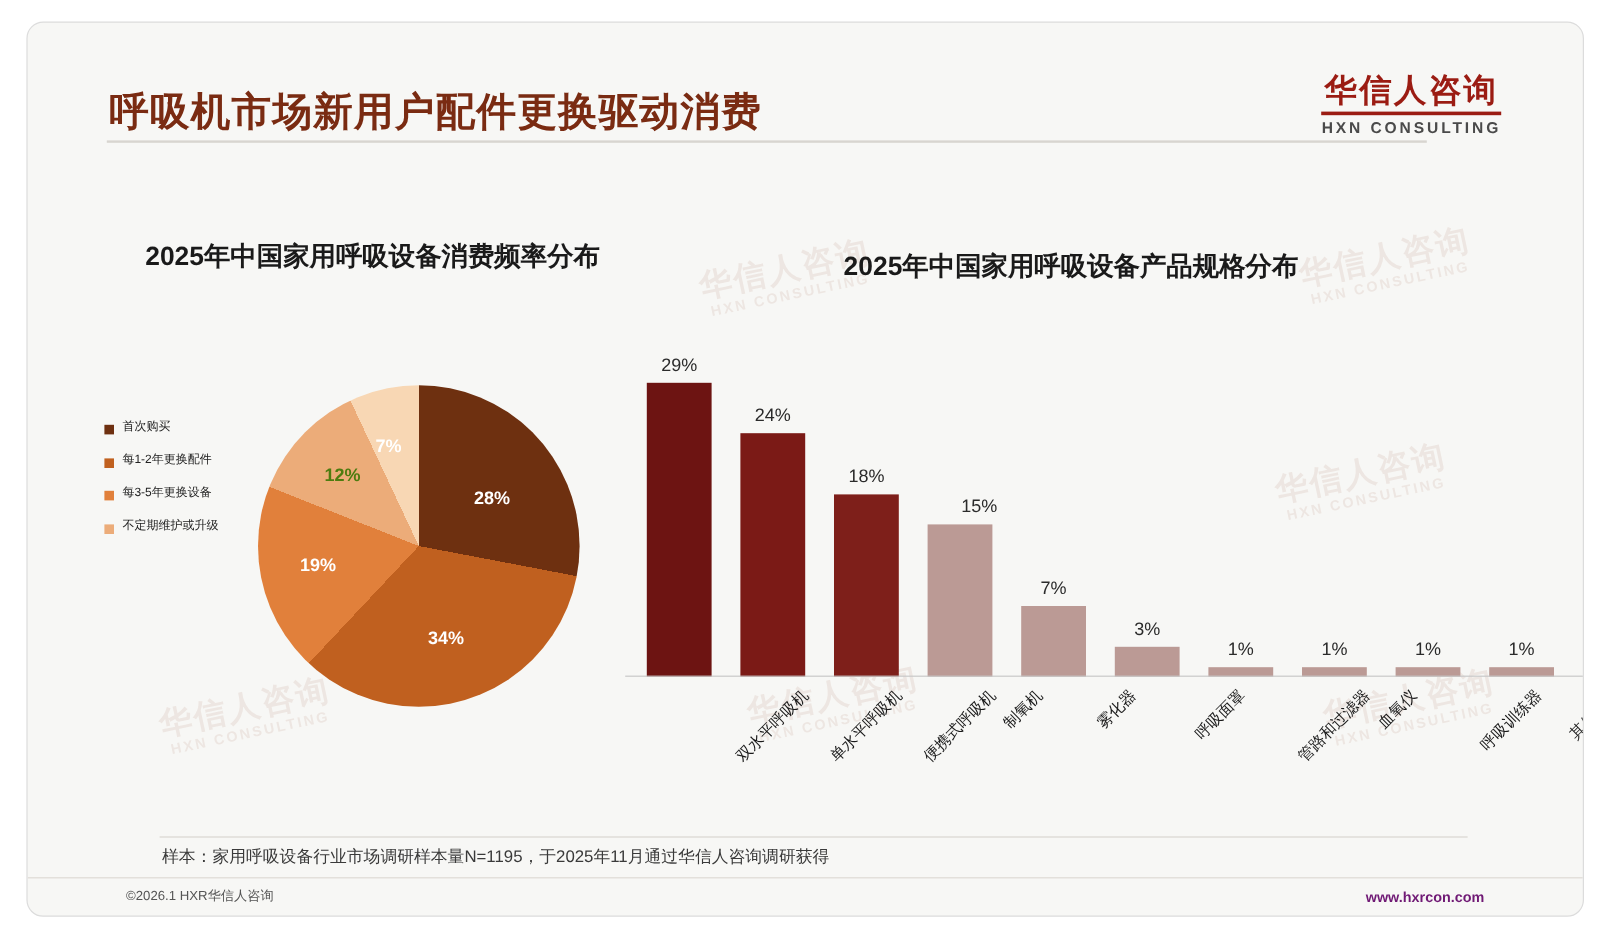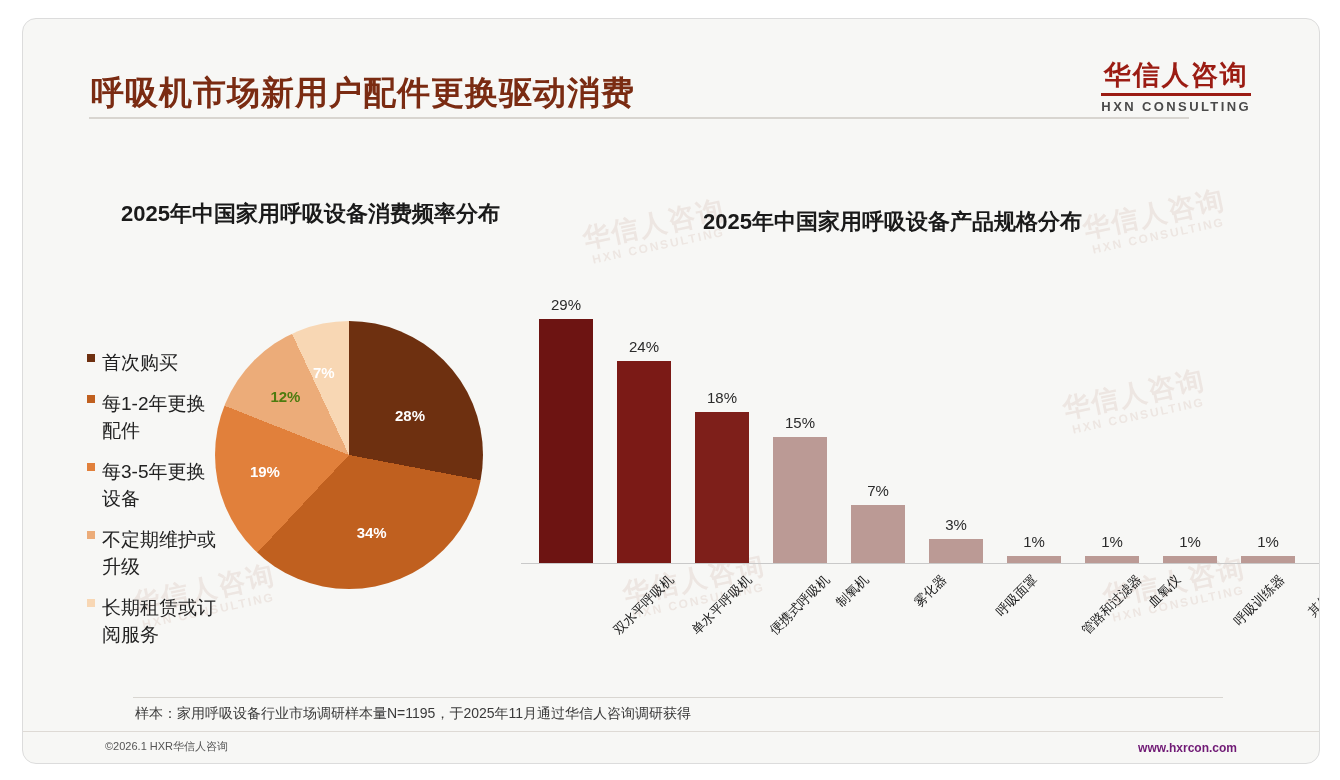--- a/index.html
+++ b/index.html
@@ -131,21 +131,21 @@
     margin-bottom: 13px;
   }
   .legend-swatch {
     width: 8px;
     height: 8px;
     margin-top: 5px;
     margin-right: 7px;
     flex: 0 0 auto;
   }
   .legend-text {
-    font-size: 19px;
+    font-size: 10px;
     color: #222;
     line-height: 1.45;
     width: 120px;
   }
 
   
   #bar-area {
     position: absolute;
     left: 498px;
     top: 270px;
@@ -278,44 +278,40 @@
           <span class="legend-text">每1-2年更换配件</span>
         </div>
         <div class="legend-row">
           <span class="legend-swatch" style="background: rgb(225, 128, 59);"></span>
           <span class="legend-text">每3-5年更换设备</span>
         </div>
         <div class="legend-row">
           <span class="legend-swatch" style="background: rgb(236, 172, 121);"></span>
           <span class="legend-text">不定期维护或升级</span>
         </div>
-        <div class="legend-row">
-          <span class="legend-swatch" style="background: rgb(248, 215, 180);"></span>
-          <span class="legend-text">长期租赁或订阅服务</span>
-        </div>
       </div>
 
     <div id="pie-wrap">
       <div id="pie" style="background: conic-gradient(rgb(110, 48, 16) 0deg, rgb(110, 48, 16) 100.8deg, rgb(192, 96, 31) 100.8deg, rgb(192, 96, 31) 223.2deg, rgb(225, 128, 59) 223.2deg, rgb(225, 128, 59) 291.6deg, rgb(236, 172, 121) 291.6deg, rgb(236, 172, 121) 334.8deg, rgb(248, 215, 180) 334.8deg, rgb(248, 215, 180) 360deg);"></div>
     <div class="pie-label" style="left: 180.014px; top: 86px;">28%</div>
         <div class="pie-label" style="left: 141.673px; top: 203.014px;">34%</div>
         <div class="pie-label" style="left: 34.9208px; top: 142.123px;">19%</div>
         <div class="pie-label" style="left: 55.4373px; top: 67.1278px; color: #4d7c0f;">12%</div>
         <div class="pie-label" style="left: 97.8767px; top: 42.9208px; color: rgb(255, 255, 255);">7%</div>
       </div>
 
     <div id="bar-area">
         <div class="bar-rect" style="left: 18px; height: 245px; background: rgb(109, 20, 18);"></div>
         <div class="bar-value" style="left: 18px; bottom: 251px;">29%</div>
         <div class="bar-rect" style="left: 96px; height: 202.759px; background: rgb(123, 26, 22);"></div>
         <div class="bar-value" style="left: 96px; bottom: 208.759px;">24%</div>
         <div class="bar-rect" style="left: 174px; height: 152.069px; background: rgb(126, 31, 26);"></div>
         <div class="bar-value" style="left: 174px; bottom: 158.069px;">18%</div>
         <div class="bar-rect" style="left: 252px; height: 126.724px; background: rgb(187, 154, 149);"></div>
-        <div class="bar-value" style="left: 252px; bottom: 132.724px; margin-top: 41px;">15%</div>
+        <div class="bar-value" style="left: 268px; bottom: 132.724px; margin-top: 41px;">15%</div>
         <div class="bar-rect" style="left: 330px; height: 59.1379px; background: rgb(187, 154, 149);"></div>
         <div class="bar-value" style="left: 330px; bottom: 65.1379px;">7%</div>
         <div class="bar-rect" style="left: 408px; height: 25.3448px; background: rgb(187, 154, 149);"></div>
         <div class="bar-value" style="left: 408px; bottom: 31.3448px;">3%</div>
         <div class="bar-rect" style="left: 486px; height: 8.44828px; background: rgb(187, 154, 149);"></div>
         <div class="bar-value" style="left: 486px; bottom: 14.4483px;">1%</div>
         <div class="bar-rect" style="left: 564px; height: 8.44828px; background: rgb(187, 154, 149);"></div>
         <div class="bar-value" style="left: 564px; bottom: 14.4483px;">1%</div>
         <div class="bar-rect" style="left: 642px; height: 8.44828px; background: rgb(187, 154, 149);"></div>
         <div class="bar-value" style="left: 642px; bottom: 14.4483px;">1%</div>

